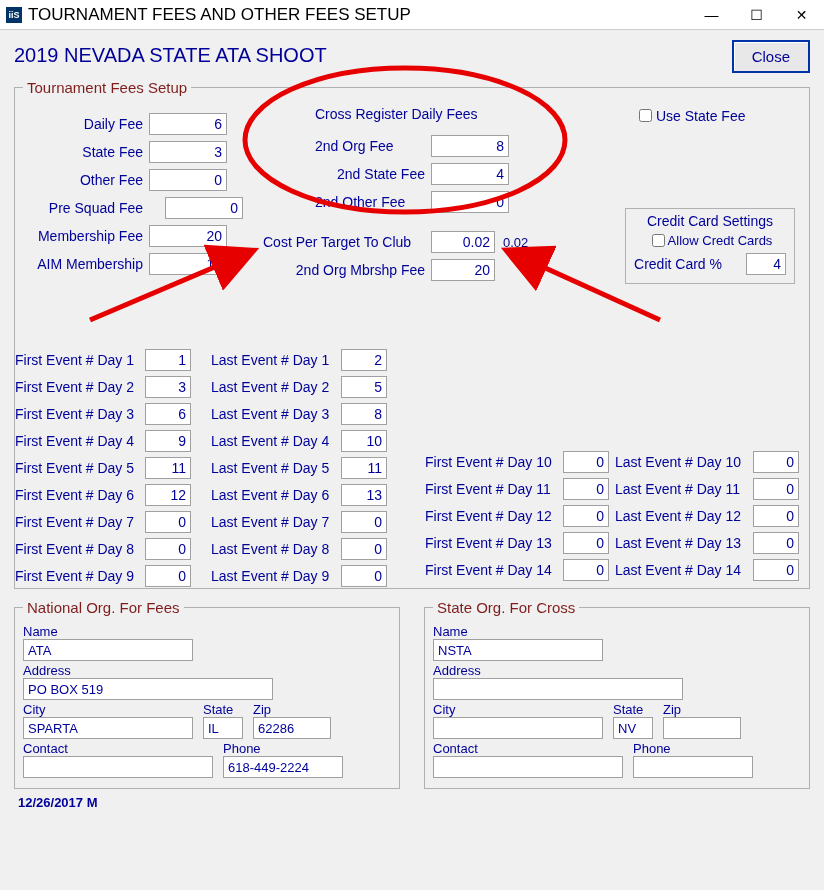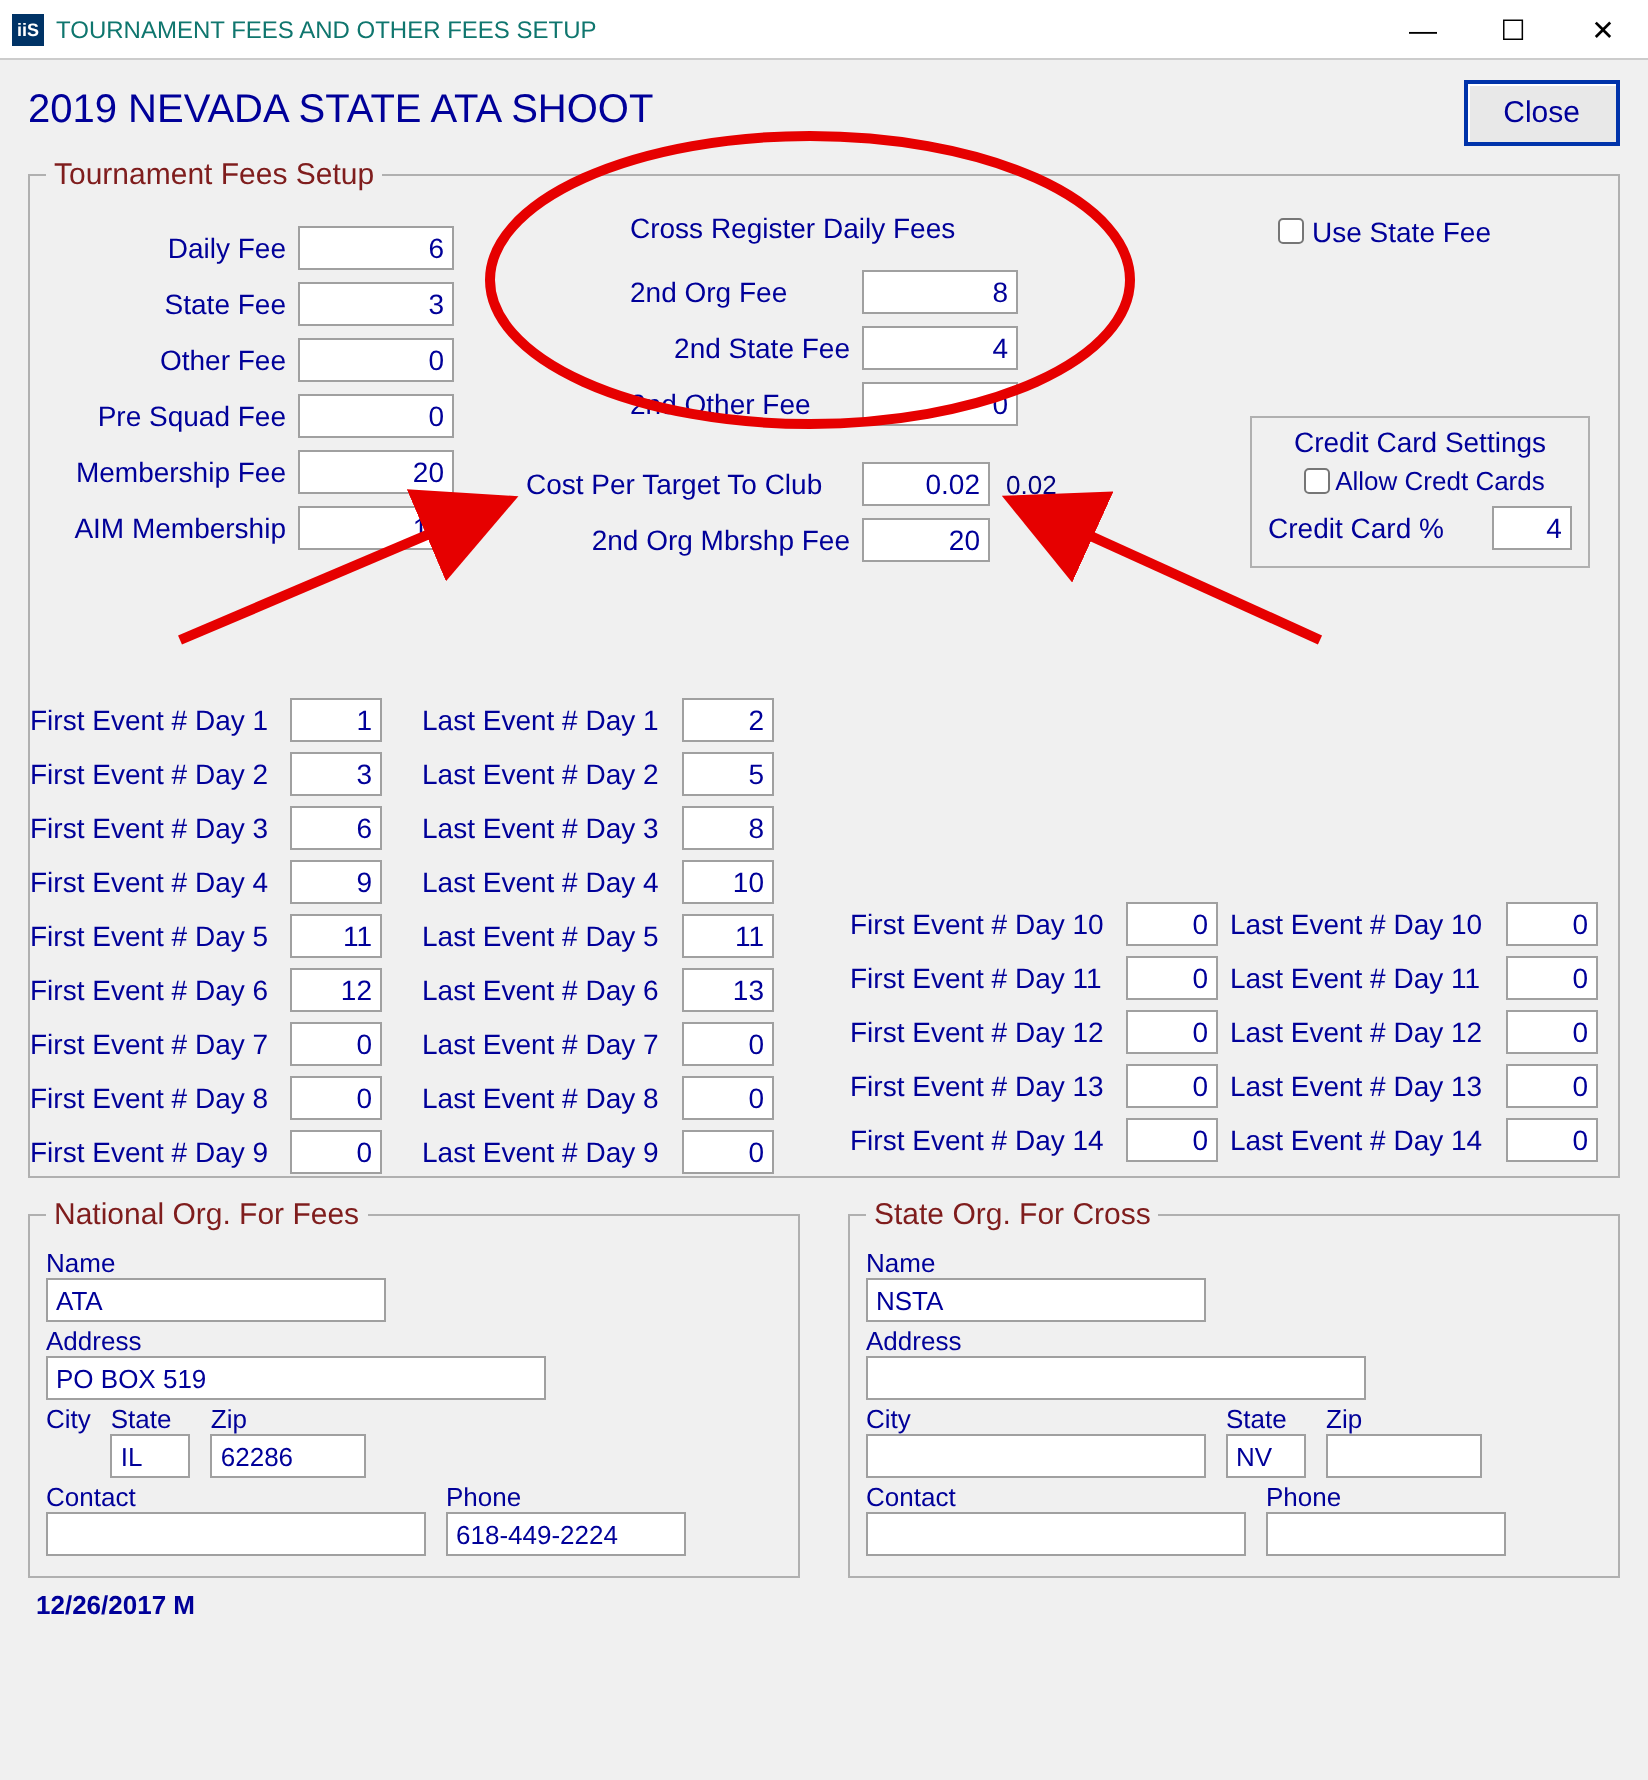--- a/index.html
+++ b/index.html
@@ -27,22 +27,22 @@
     background: #003366;
     color: #fff;
     font-size: 9px;
     font-weight: bold;
     display: flex;
     align-items: center;
     justify-content: center;
     margin-right: 6px;
   }
   .titlebar .title {
-    color: #0f766e;
-    font-size: 12px;
+    color: #000000;
+    font-size: 17px;
     flex: 1;
   }
   .winbtns { display: flex; }
   .winbtn {
     width: 45px; height: 30px;
     display: flex; align-items: center; justify-content: center;
     color: #000;
     font-size: 14px;
     cursor: pointer;
   }
@@ -200,21 +200,21 @@
       <input class="num-input" value="6" style="">
     </div>
     <div class="fee-row" style="left:30px; top:42px;">
       <div class="fee-label" style="width:104px;">State Fee</div>
       <input class="num-input" value="3" style="">
     </div>
     <div class="fee-row" style="left:30px; top:70px;">
       <div class="fee-label" style="width:104px;">Other Fee</div>
       <input class="num-input" value="0" style="">
     </div>
-    <div class="fee-row" style="left:0px; top:98px;">
+    <div class="fee-row" style="left:0px; top:98px;gap:16px;">
       <div class="fee-label" style="width:134px;">Pre Squad Fee</div>
       <input class="num-input" value="0" style="">
     </div>
     <div class="fee-row" style="left:0px; top:126px;">
       <div class="fee-label" style="width:134px;">Membership Fee</div>
       <input class="num-input" value="20" style="">
     </div>
     <div class="fee-row" style="left:0px; top:154px;">
       <div class="fee-label" style="width:134px;">AIM Membership</div>
       <input class="num-input" value="12" style="">
@@ -377,20 +377,21 @@
   <div class="org-row">
     <fieldset class="org-fs">
       <legend>National Org. For Fees</legend>
       <div class="org-label">Name</div>
       <input class="txt-input" style="width: 170px;" value="ATA">
       <div class="org-label">Address</div>
       <input class="txt-input" style="width: 250px;" value="PO BOX 519">
       <div class="row2">
         <div>
           <div class="org-label">City</div>
+          <input class="txt-input" style="width: 170px;" value="SPARTA">
         </div>
         <div>
           <div class="org-label">State</div>
           <input class="txt-input" style="width: 40px;" value="IL">
         </div>
         <div>
           <div class="org-label">Zip</div>
           <input class="txt-input" style="width: 78px;" value="62286">
         </div>
       </div>

